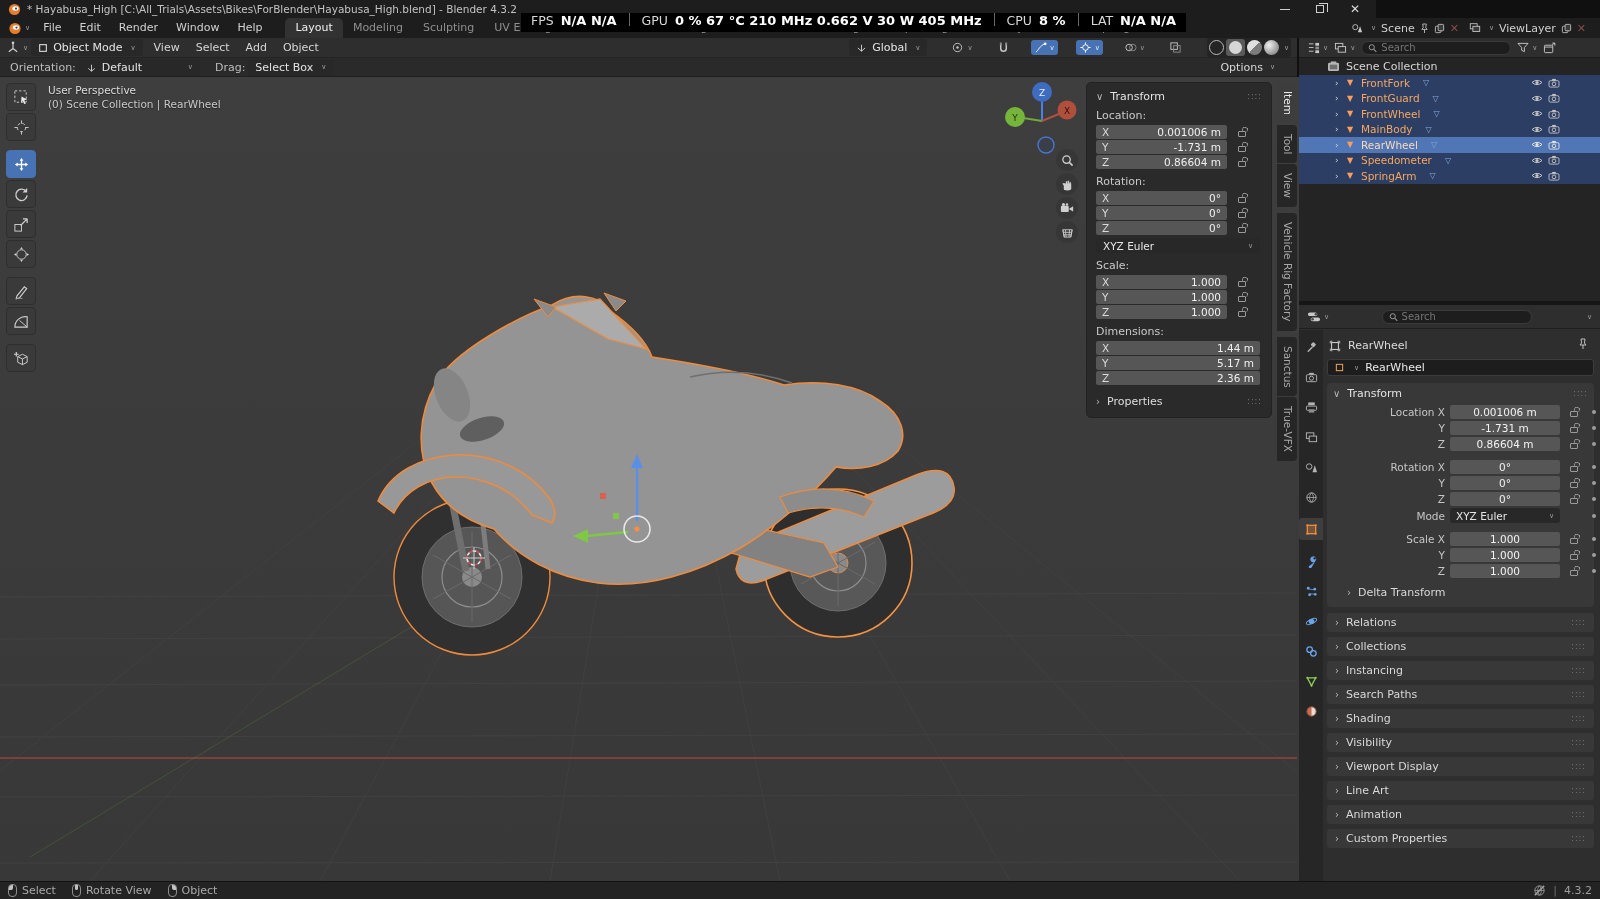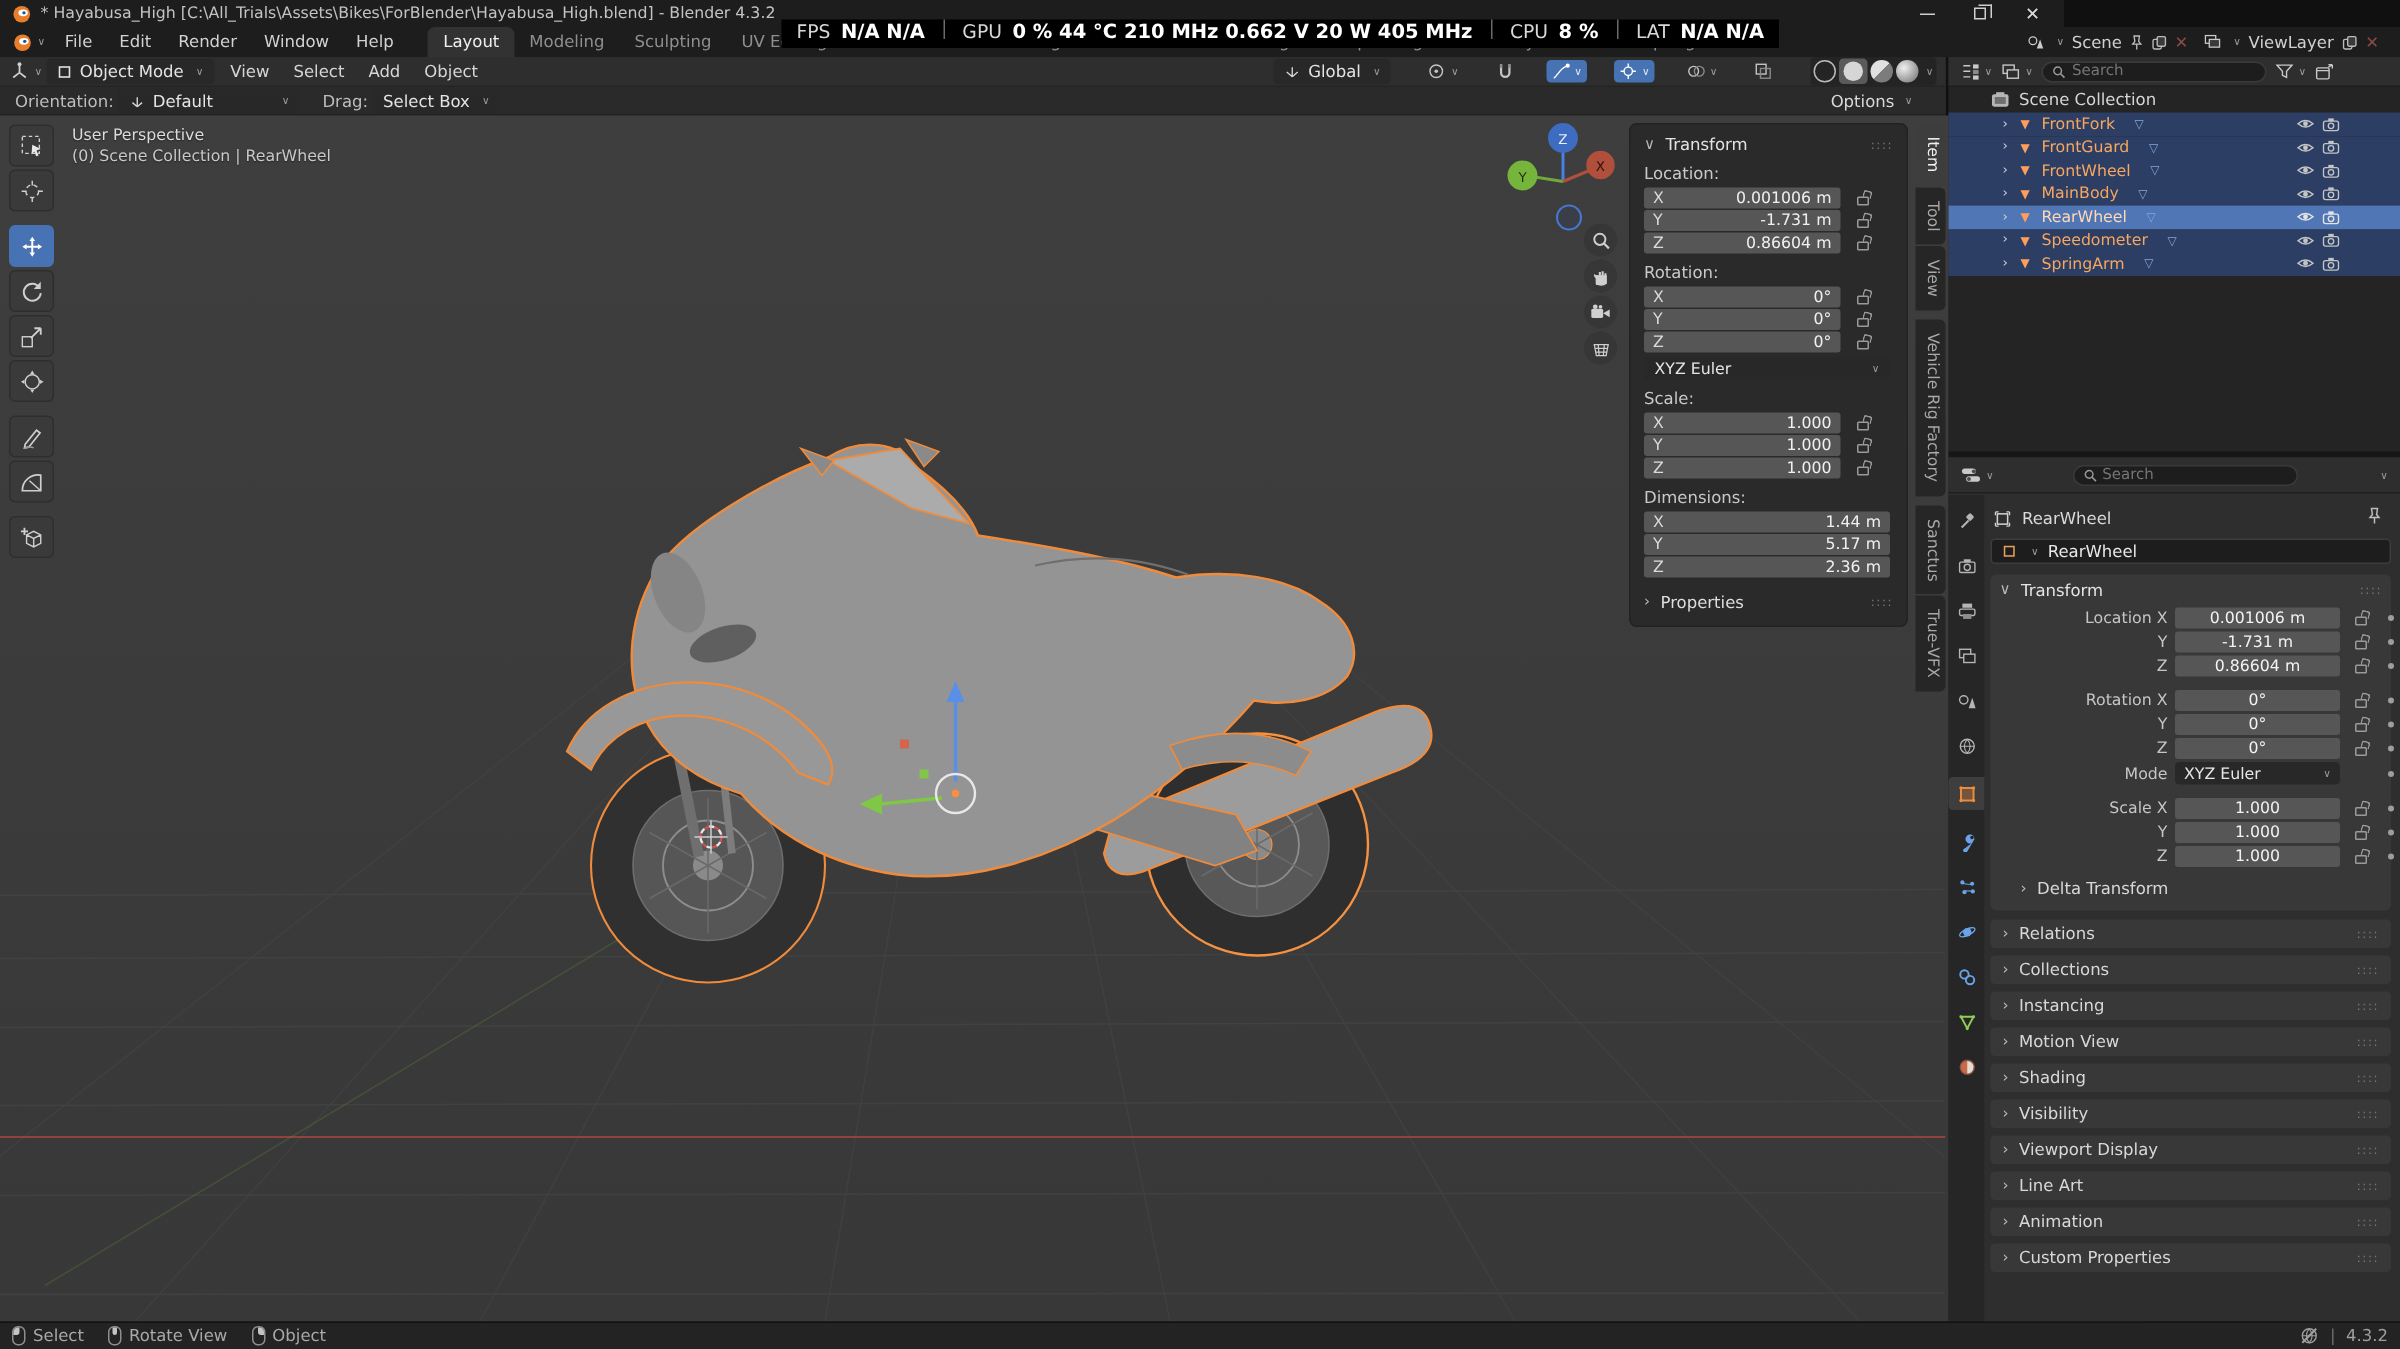--- a/index.html
+++ b/index.html
@@ -216,21 +216,21 @@
 </div>
 
 <div class="stats">
   <span class="seg">
       <span class="lab">FPS</span>
       <span class="val">N/A  N/A</span>
     </span>
   <span class="sep"></span>
   <span class="seg">
       <span class="lab">GPU</span>
-      <span class="val">0 %   44 °C   210 MHz   0.662 V   20 W   405 MHz</span>
+      <span class="val">0 %   67 °C   210 MHz   0.662 V   30 W   405 MHz</span>
     </span>
   <span class="sep"></span>
   <span class="seg">
       <span class="lab">CPU</span>
       <span class="val">8 %</span>
     </span>
   <span class="sep"></span>
   <span class="seg">
       <span class="lab">LAT</span>
       <span class="val">N/A  N/A</span>
@@ -1051,21 +1051,21 @@
             <span>Collections</span>
             <span class="grip">::::</span>
           </div>
         <div class="cpanel">
             <span class="caret">›</span>
             <span>Instancing</span>
             <span class="grip">::::</span>
           </div>
         <div class="cpanel">
             <span class="caret">›</span>
-            <span>Motion View</span>
+            <span>Search Paths</span>
             <span class="grip">::::</span>
           </div>
         <div class="cpanel">
             <span class="caret">›</span>
             <span>Shading</span>
             <span class="grip">::::</span>
           </div>
         <div class="cpanel">
             <span class="caret">›</span>
             <span>Visibility</span>

